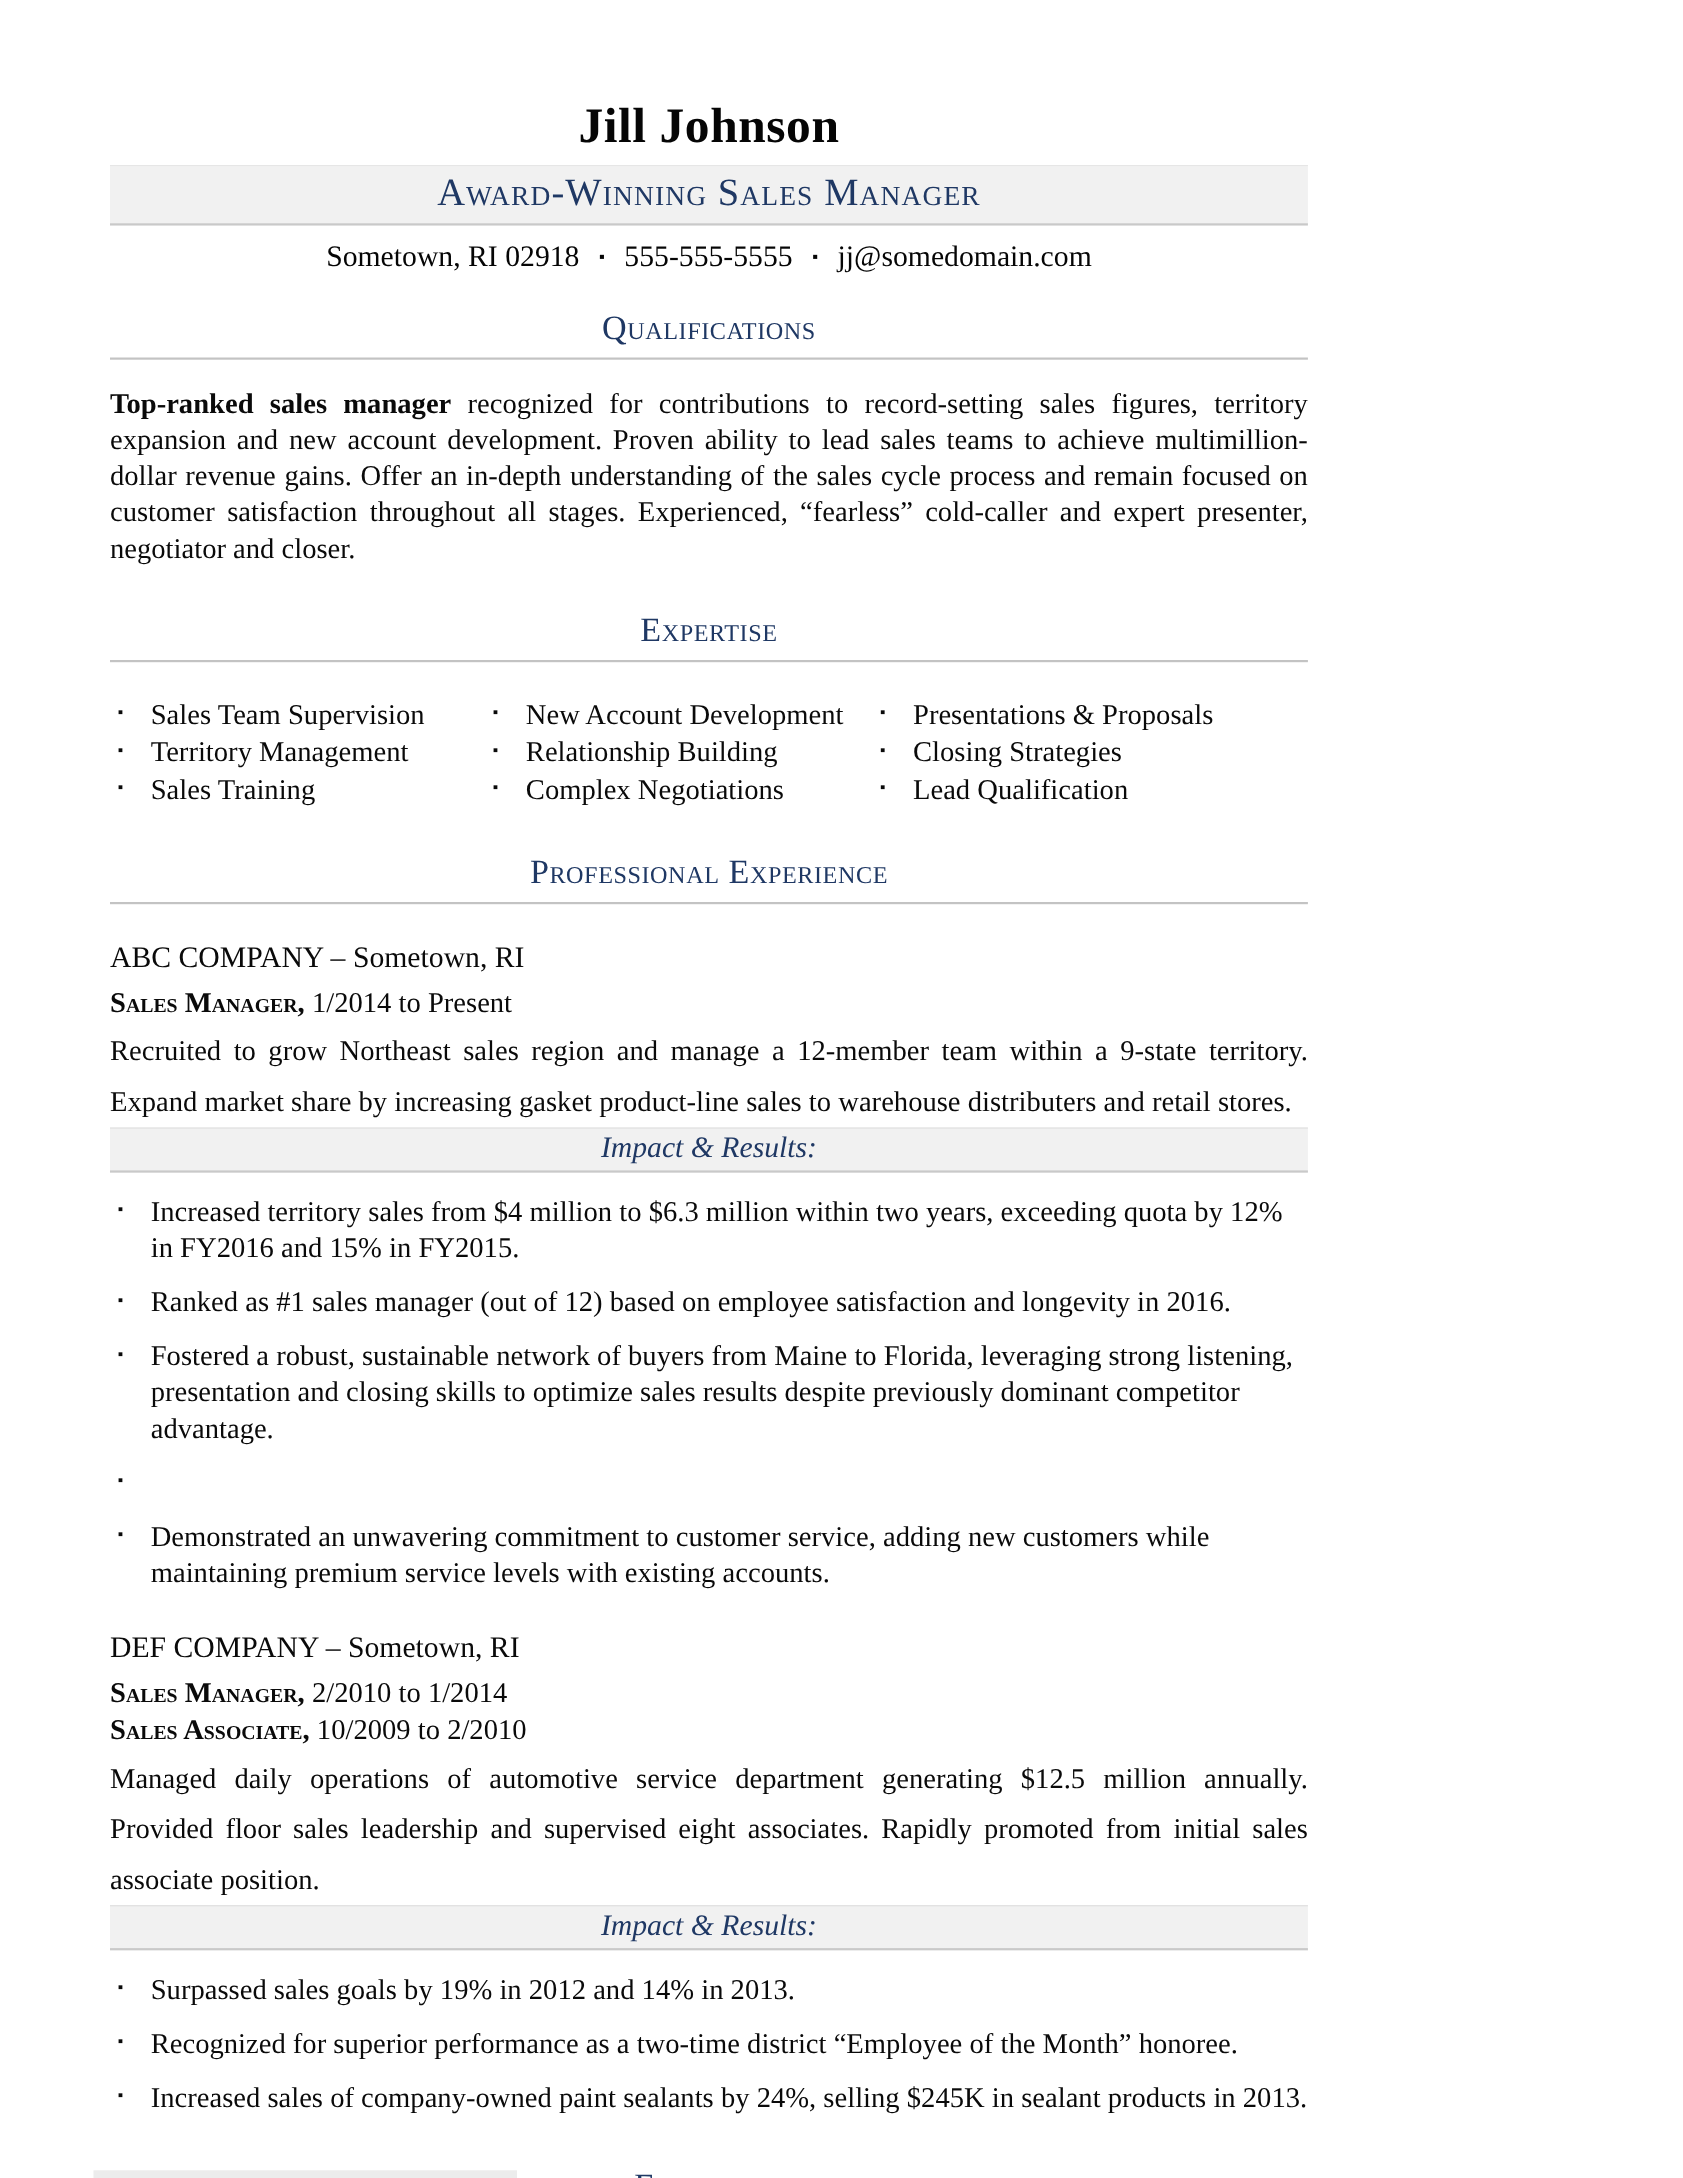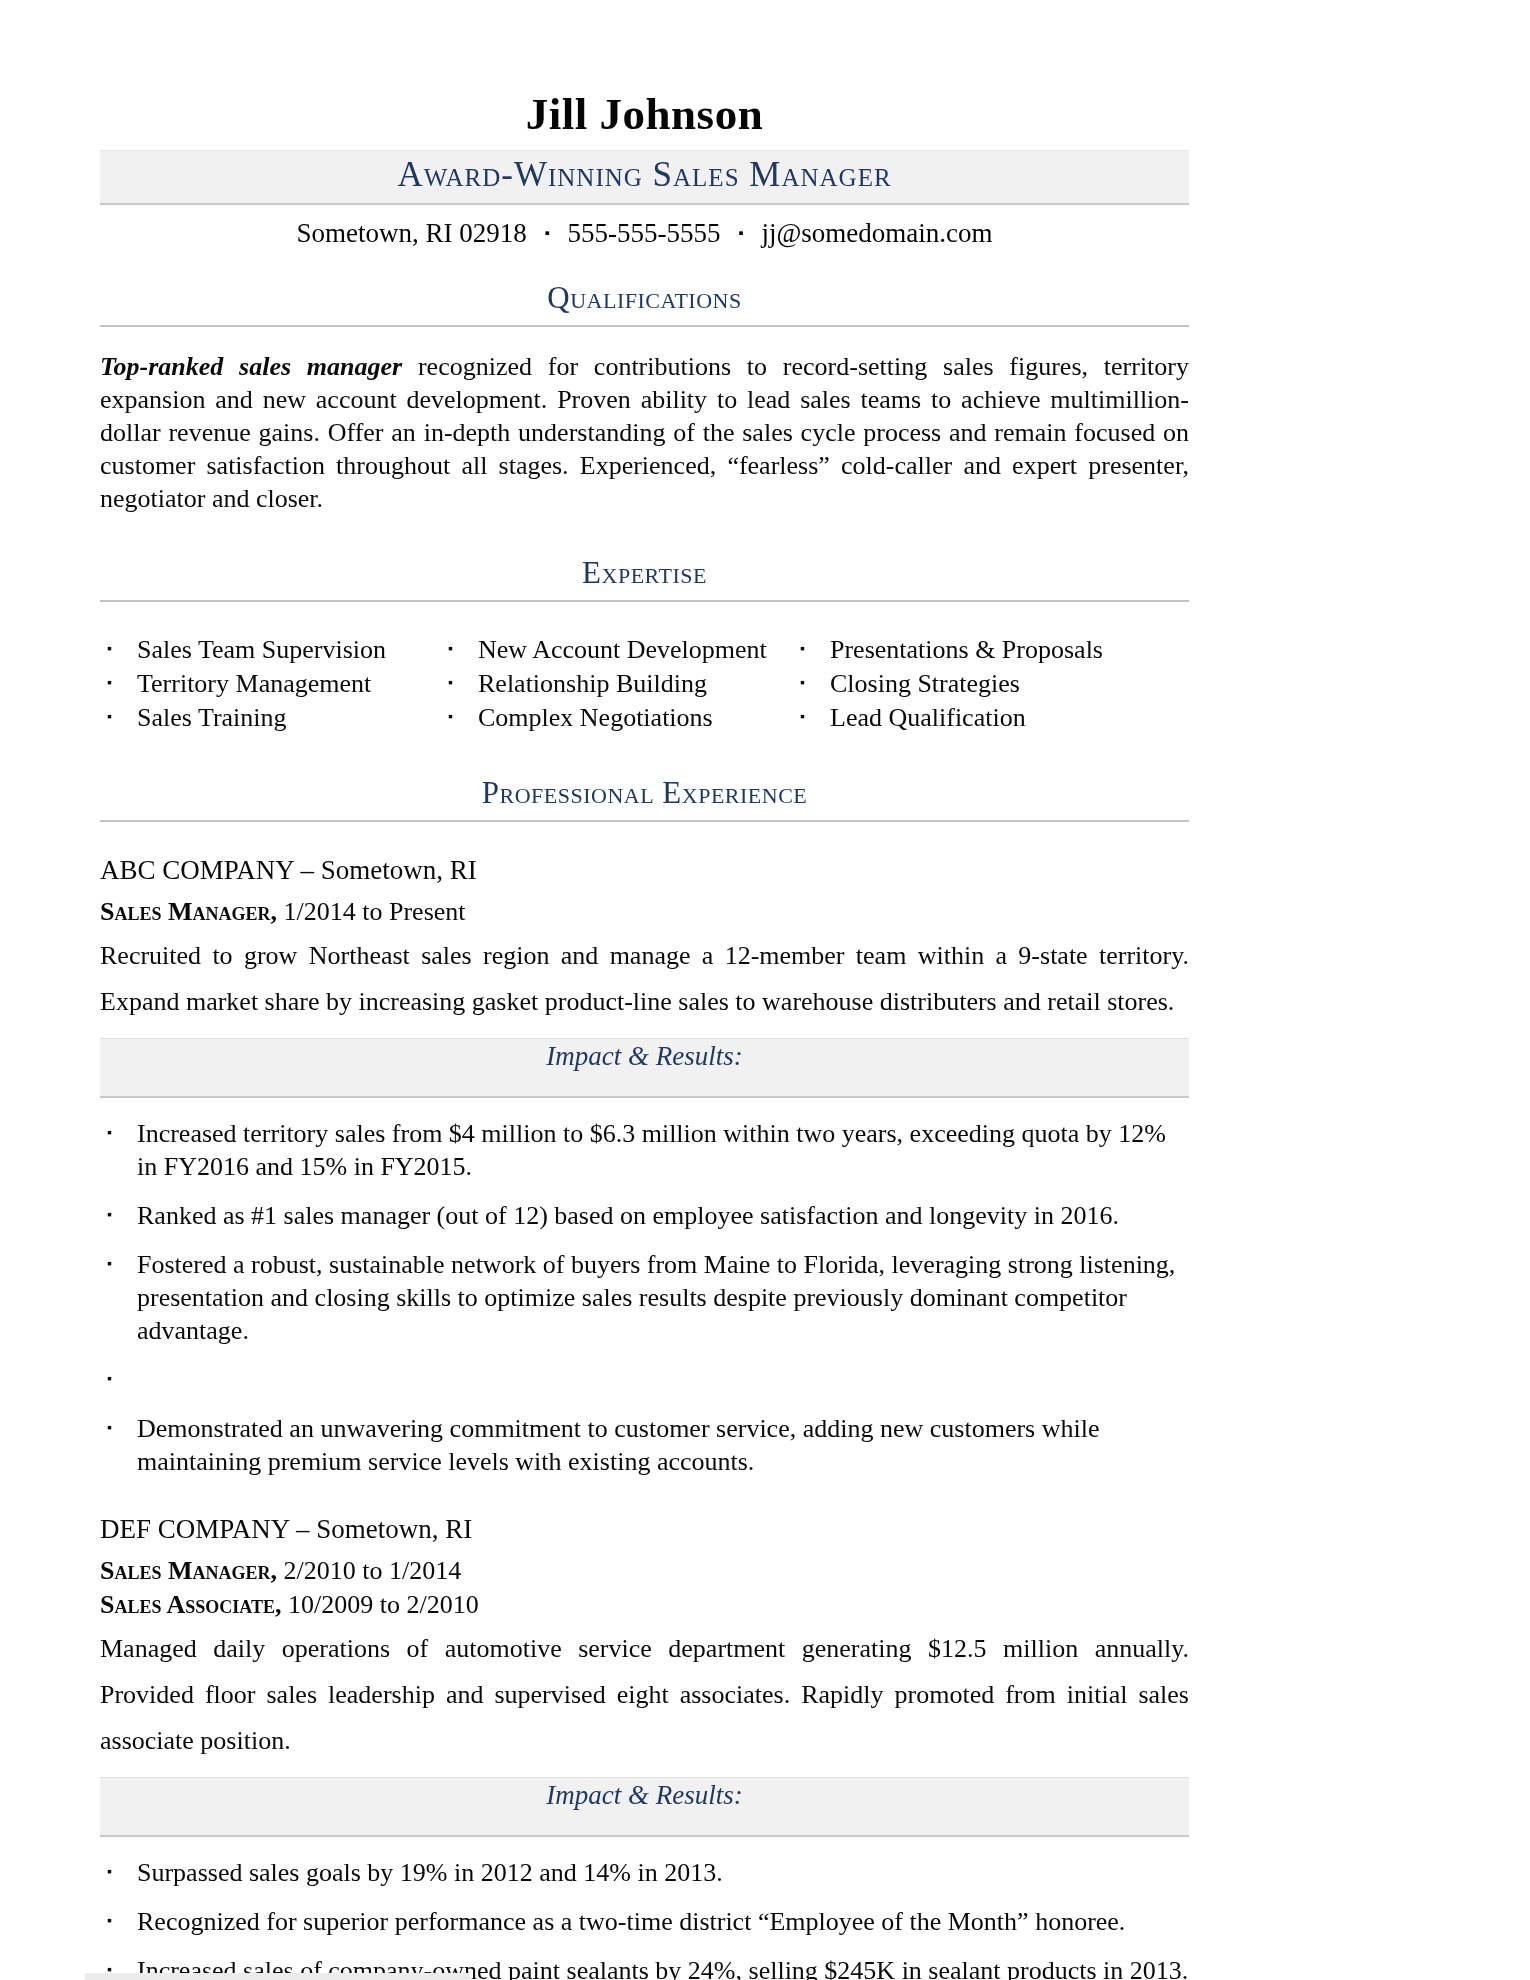--- a/index.html
+++ b/index.html
@@ -64,21 +64,21 @@
   .mt-exp{margin-top:40px;}
   .mt-profexp{margin-top:40px;}
   .mt-edu{margin-top:46px;font-family:Liberation Serif, serif;}
   
   .para{
     margin:23px 0 0 0;
     font-size:26px;
     line-height:33px;
     text-align:justify;
   }
-  .lead{font-weight:bold;font-style:italic;}
+  .lead{font-weight:bold;}
   
   .expertise-grid{
     display:flex;
     margin-top:31px;
   }
   .x-col{list-style:none;margin:0;padding:0;}
   .x-col-0{width:341px;}
   .x-col-1{width:352px;}
   .x-col-2{flex:1;}
   .x-item{
@@ -110,26 +110,25 @@
     font-weight:bold;
   }
   .role-dates{margin-left:0.25em;}
   .job-summary{
     margin:4px 0 0 0;
     font-size:26px;
     line-height:46px;
     text-align:justify;
   }
   .impact{
-    margin-top:13px;
     background:#f1f1f1;
     border-top:1px solid #dedede;
     border-bottom:2px solid #c9c9c9;
     text-align:center;
-    padding:2px 0 24px 0;
+    padding:2px 0 5px 0;
   }
   .impact-text{
     font-style:italic;
     color:#1f3864;
     font-size:27px;
   }
   .bullets{
     list-style:none;
     margin:19px 0 0 0;
     padding:0;

